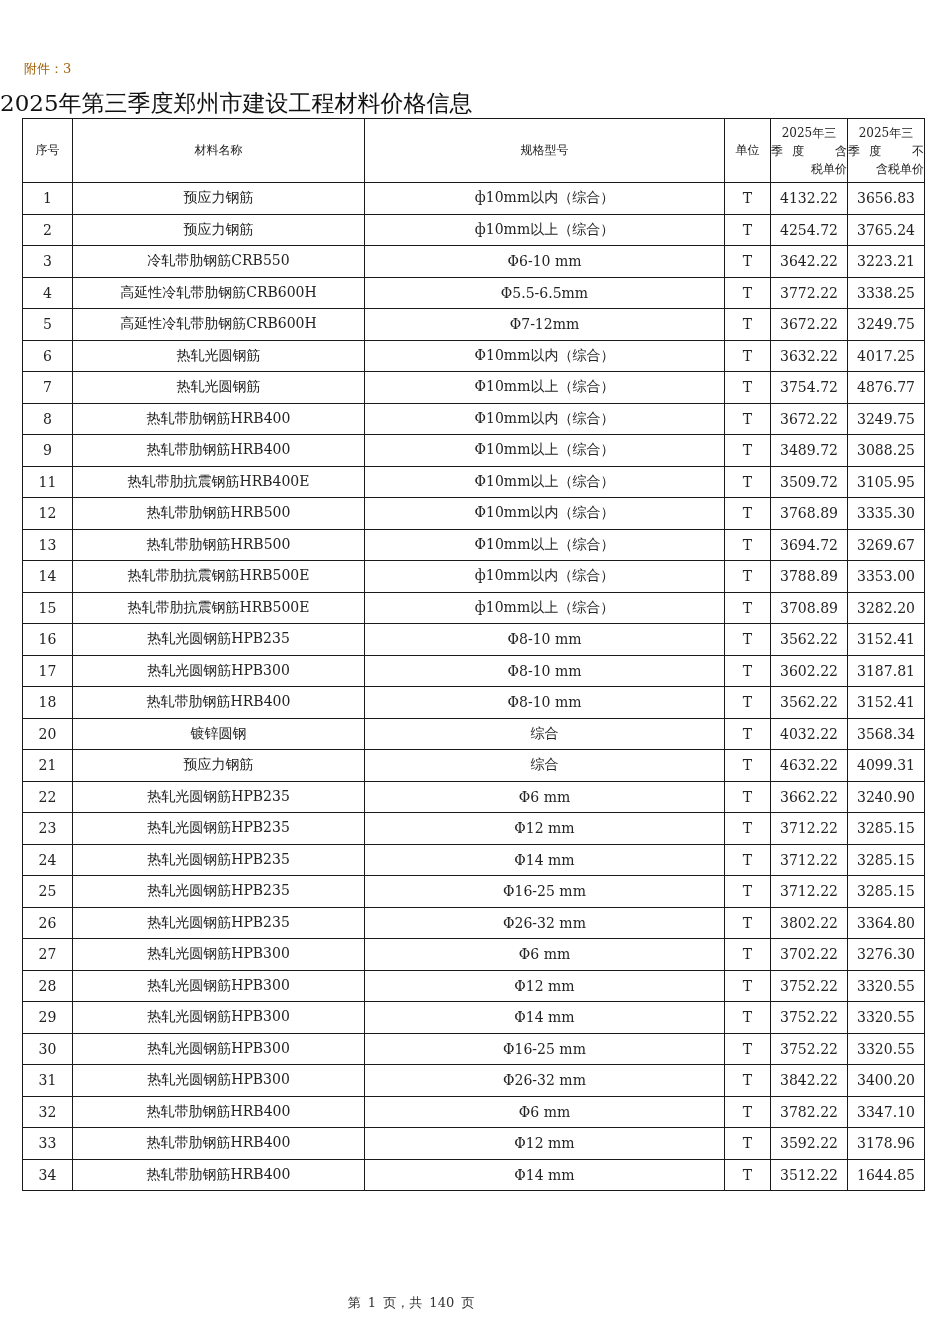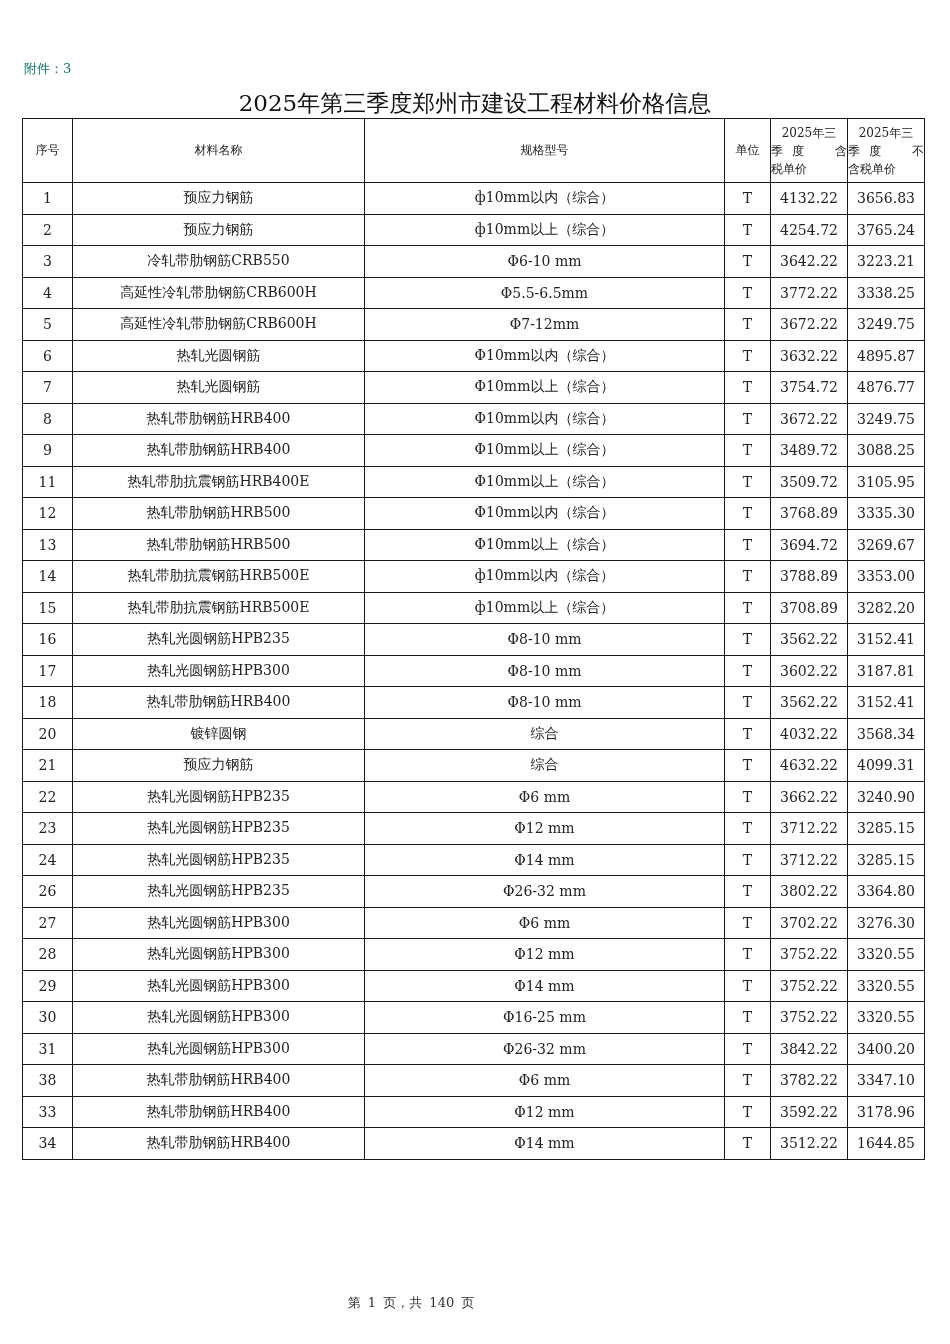--- a/index.html
+++ b/index.html
@@ -1,31 +1,31 @@
 <!DOCTYPE html>
 <html><head>
 <meta charset="utf-8">
 <style>
   html, body { margin: 0; padding: 0; background: #ffffff; }
   body { width: 950px; height: 1344px; position: relative; overflow: hidden;
          font-family: "DejaVu Serif", "Liberation Serif", serif; color: #222; }
-  .attachment { position: absolute; left: 24px; top: 60px; font-size: 13px; color: #0f766e; }
-  .doc-title { position: absolute; left: 0; width: 950px; top: 88px; text-align: center;
+  .attachment { position: absolute; left: 24px; top: 60px; font-size: 13px; color: #a16207; }
+  .doc-title { position: absolute; left: 0; width: 950px; top: 88px; text-align: left;
                font-size: 23px; color: #111; letter-spacing: 0px; }
   table.price-table { position: absolute; left: 22px; top: 118px; border-collapse: collapse;
                       table-layout: fixed; width: 902px; }
   table.price-table td, table.price-table th { border: 1.5px solid #1a1a1a; padding: 0;
       font-weight: normal; font-size: 14px; text-align: center; vertical-align: middle;
       overflow: hidden; white-space: nowrap; }
   table.price-table th { height: 63px; font-size: 12px; }
   table.price-table td { height: 30.5px; }
   th.h-price { white-space: normal; line-height: 18px; font-size: 14px; padding: 0 2px; }
   .h-price .line { display: block; }
   .h-price .l2 { text-align: justify; text-align-last: justify; }
-  .h-price .l3 { text-align: left; }
+  .h-price .l3 { text-align: right; }
   td.num, td.price { font-size: 14px; }
   td.price { text-align: right; padding-right: 6px; }
   .footer { position: absolute; left: 0; width: 822px; top: 1294px; text-align: center;
             font-size: 13px; color: #333; word-spacing: 3px; }
 </style>
 </head>
 <body>
 
 <div class="attachment">附件：3</div>
 <div class="doc-title">2025年第三季度郑州市建设工程材料价格信息</div>
@@ -97,21 +97,21 @@
         <td>T</td>
         <td class="price">3672.22</td>
         <td class="price">3249.75</td>
       </tr>
       <tr>
         <td class="num">6</td>
         <td>热轧光圆钢筋</td>
         <td>Φ10mm以内（综合）</td>
         <td>T</td>
         <td class="price">3632.22</td>
-        <td class="price">4895.87</td>
+        <td class="price">4017.25</td>
       </tr>
       <tr>
         <td class="num">7</td>
         <td>热轧光圆钢筋</td>
         <td>Φ10mm以上（综合）</td>
         <td>T</td>
         <td class="price">3754.72</td>
         <td class="price">4876.77</td>
       </tr>
       <tr>
@@ -228,20 +228,28 @@
       </tr>
       <tr>
         <td class="num">24</td>
         <td>热轧光圆钢筋HPB235</td>
         <td>Φ14 mm</td>
         <td>T</td>
         <td class="price">3712.22</td>
         <td class="price">3285.15</td>
       </tr>
       <tr>
+        <td class="num">25</td>
+        <td>热轧光圆钢筋HPB235</td>
+        <td>Φ16-25 mm</td>
+        <td>T</td>
+        <td class="price">3712.22</td>
+        <td class="price">3285.15</td>
+      </tr>
+      <tr>
         <td class="num">26</td>
         <td>热轧光圆钢筋HPB235</td>
         <td>Φ26-32 mm</td>
         <td>T</td>
         <td class="price">3802.22</td>
         <td class="price">3364.80</td>
       </tr>
       <tr>
         <td class="num">27</td>
         <td>热轧光圆钢筋HPB300</td>
@@ -276,21 +284,21 @@
       </tr>
       <tr>
         <td class="num">31</td>
         <td>热轧光圆钢筋HPB300</td>
         <td>Φ26-32 mm</td>
         <td>T</td>
         <td class="price">3842.22</td>
         <td class="price">3400.20</td>
       </tr>
       <tr>
-        <td class="num">38</td>
+        <td class="num">32</td>
         <td>热轧带肋钢筋HRB400</td>
         <td>Φ6 mm</td>
         <td>T</td>
         <td class="price">3782.22</td>
         <td class="price">3347.10</td>
       </tr>
       <tr>
         <td class="num">33</td>
         <td>热轧带肋钢筋HRB400</td>
         <td>Φ12 mm</td>

